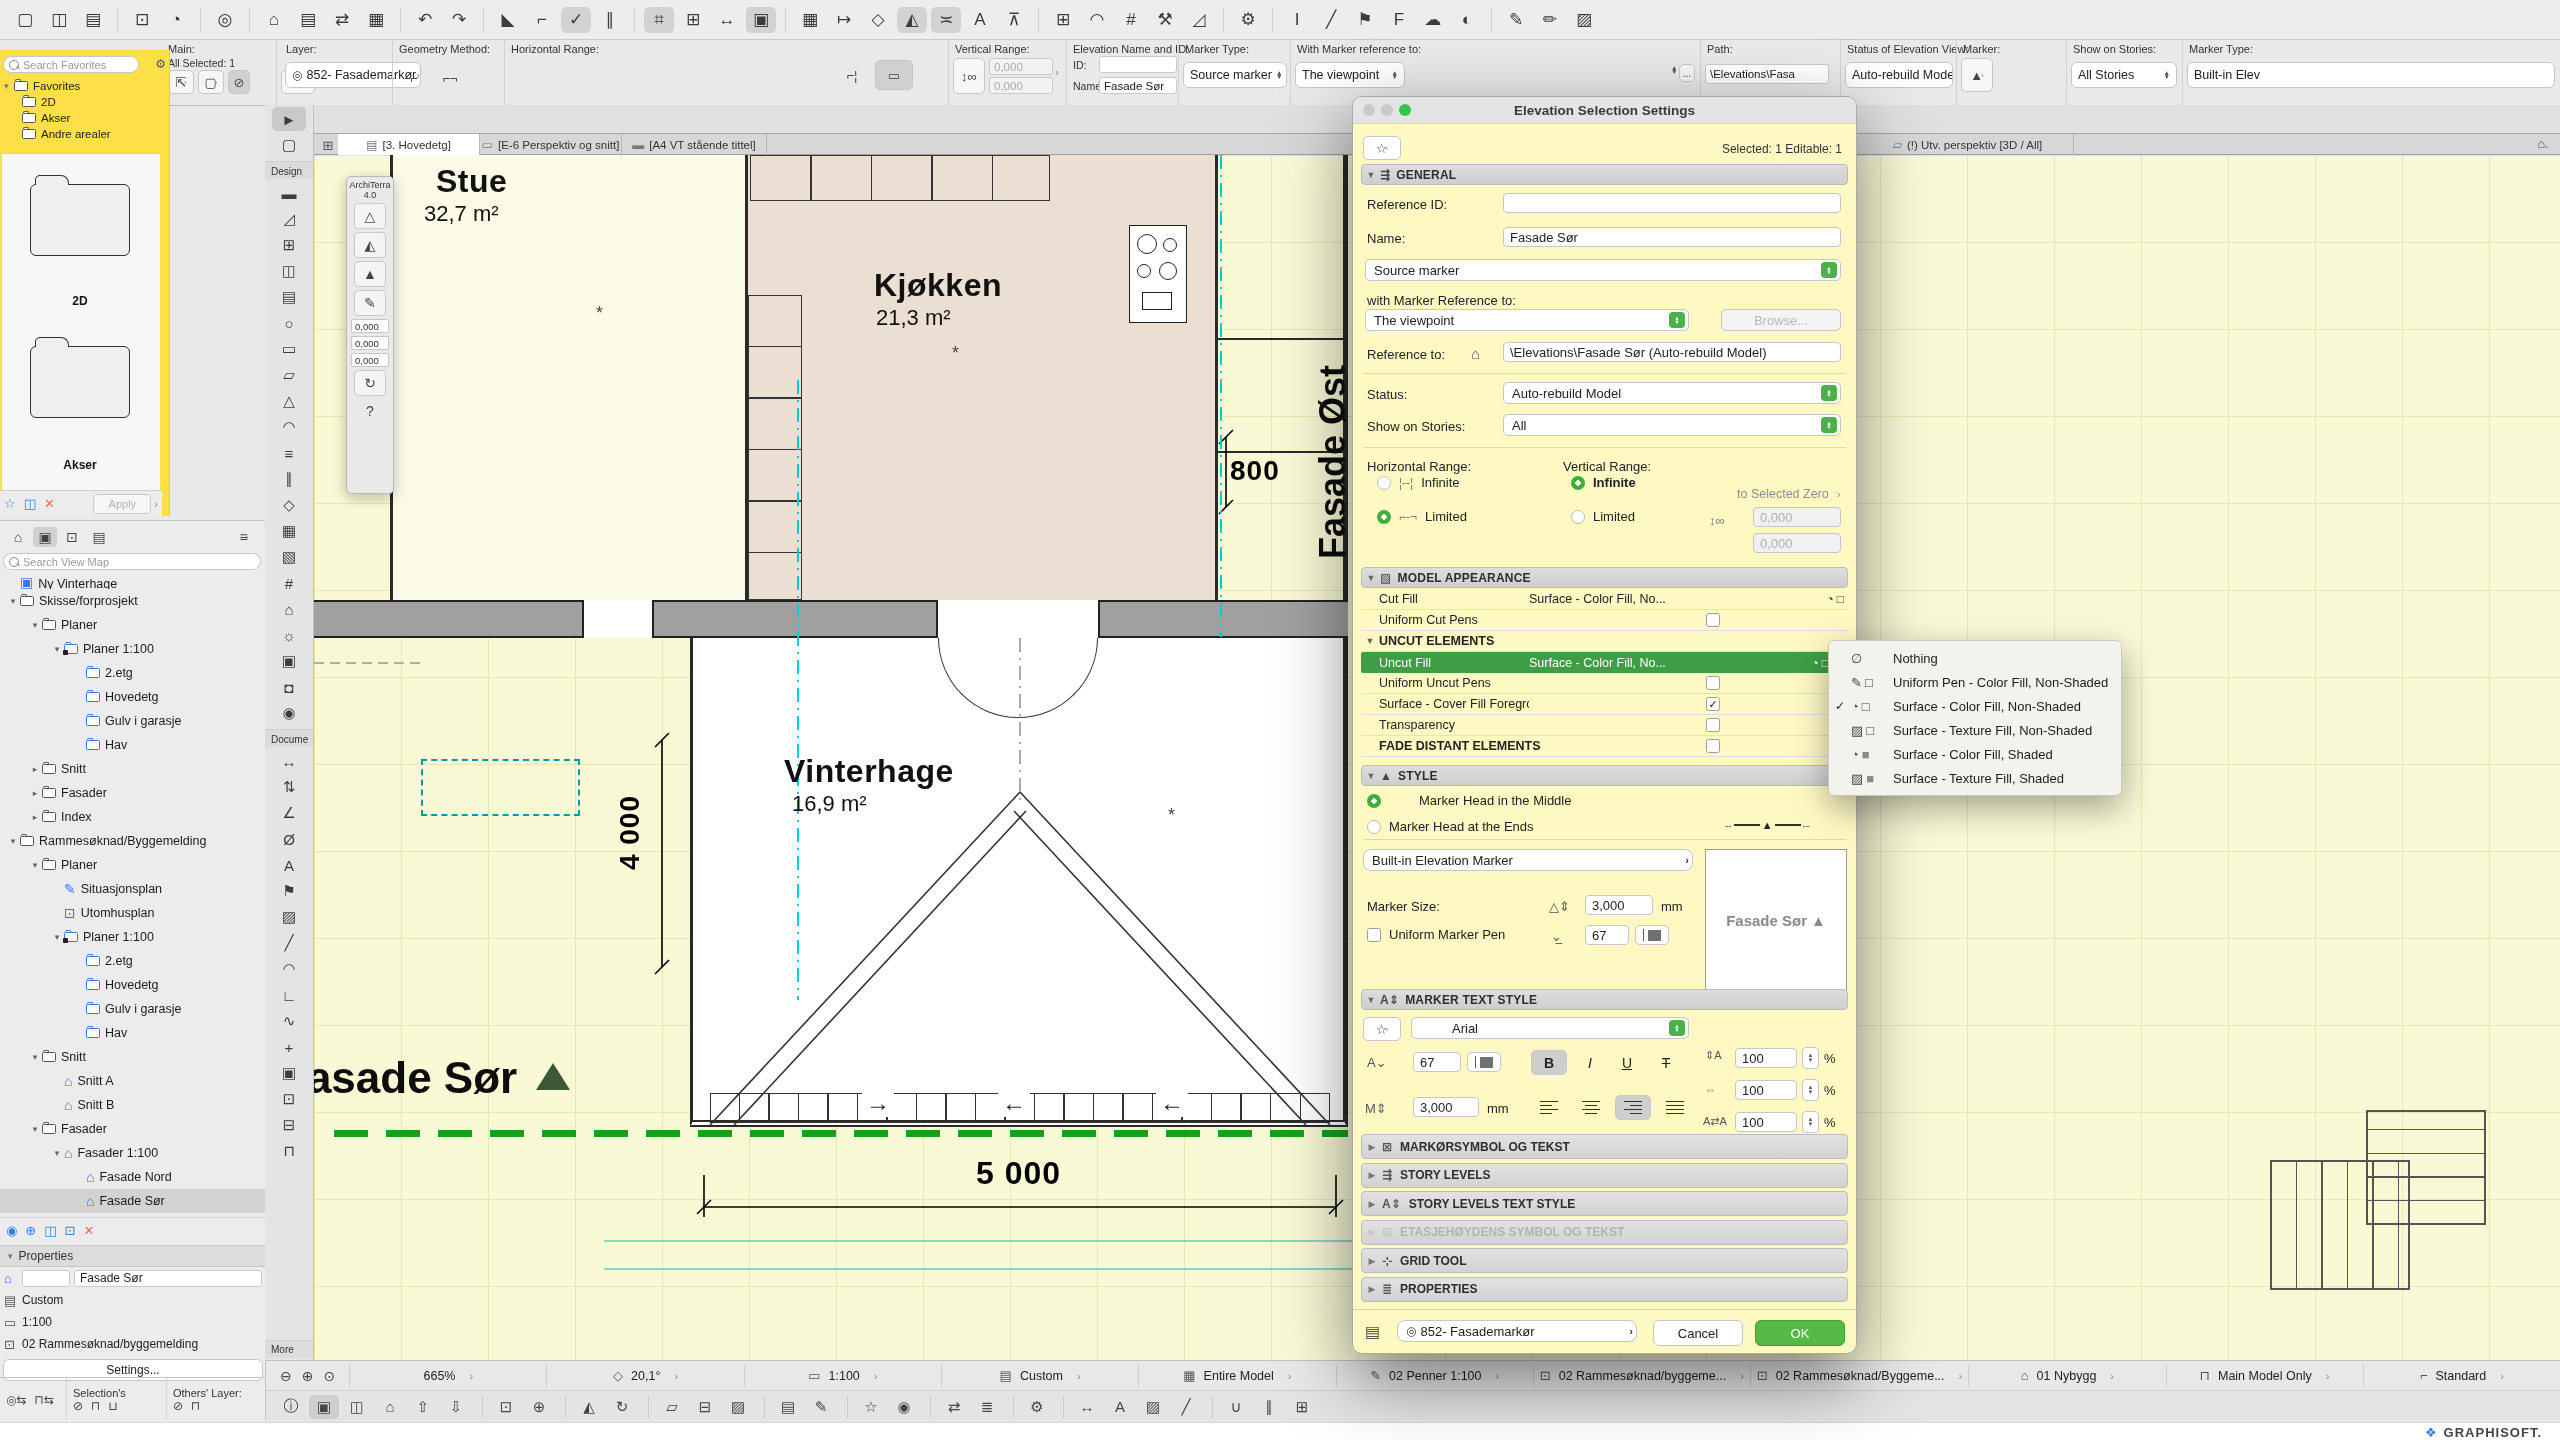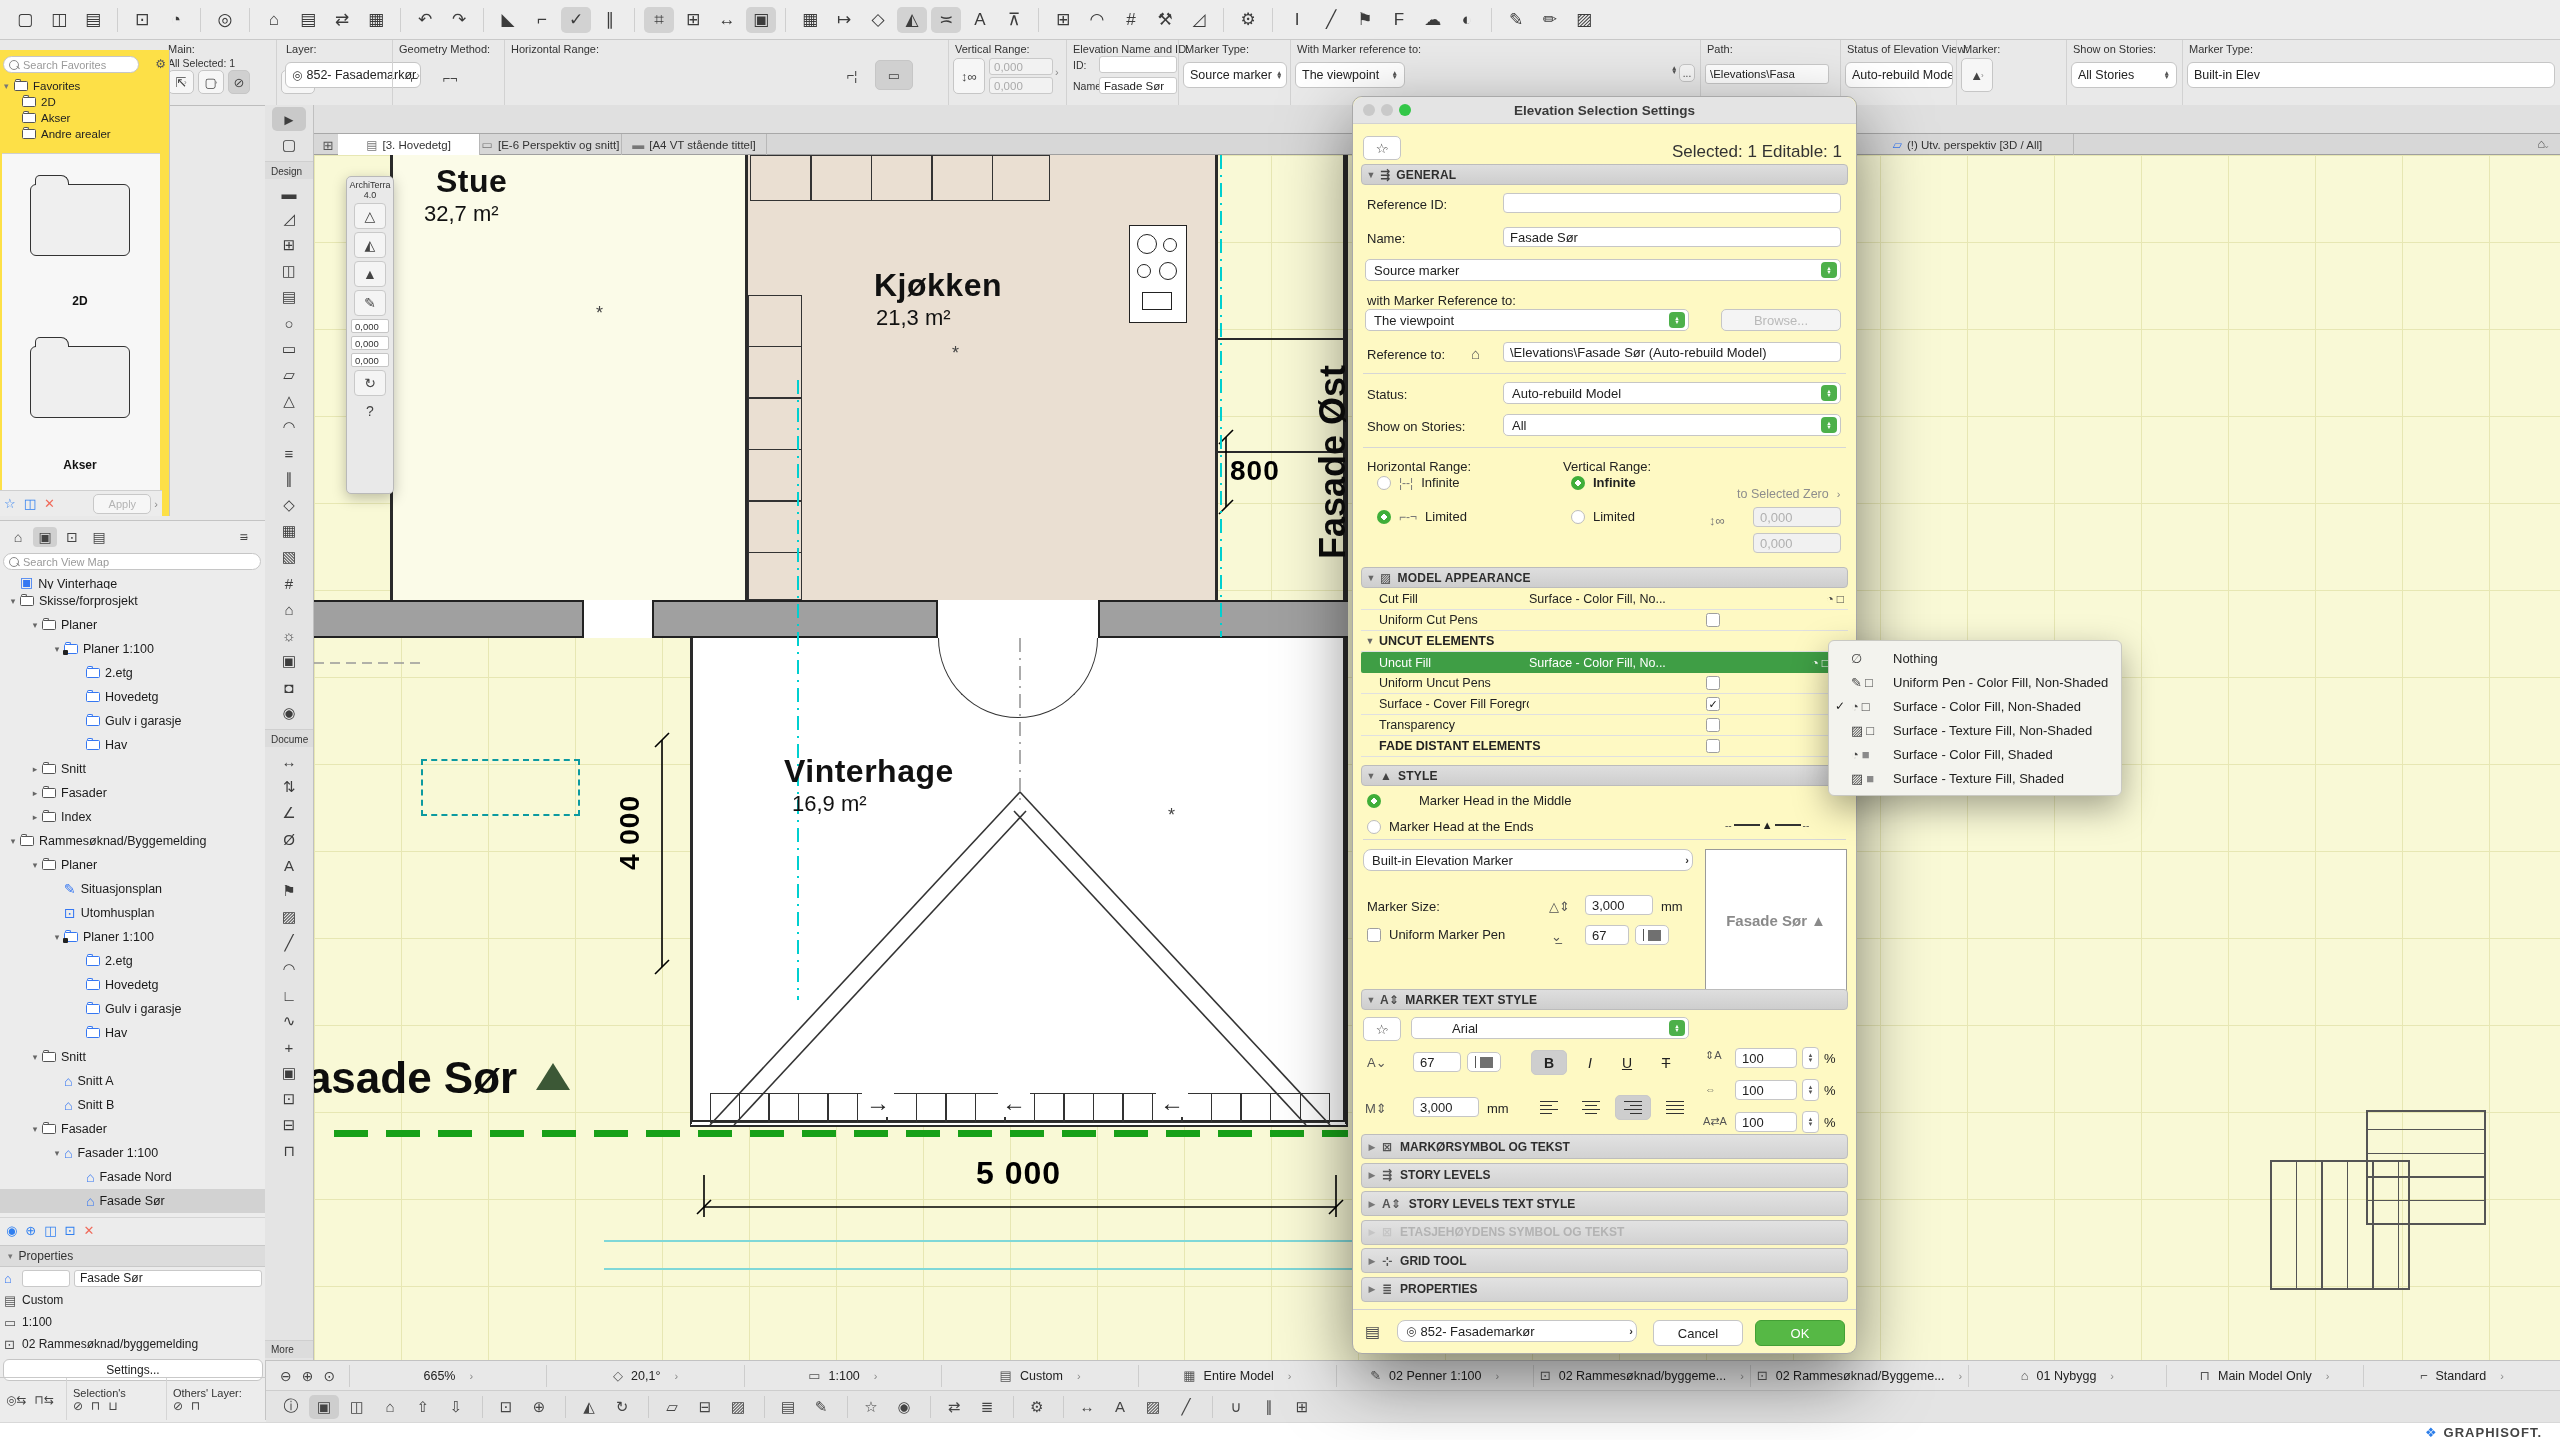--- a/index.html
+++ b/index.html
@@ -111,21 +111,21 @@
   .cyanline{position:absolute;width:2px;background:repeating-linear-gradient(180deg,#00cfcf 0 14px,transparent 14px 20px,#00cfcf 20px 22px,transparent 22px 28px);}
   .greenline{position:absolute;height:7px;background:repeating-linear-gradient(90deg,#18a018 0 34px,transparent 34px 52px);}
   
   #dialog{position:absolute;left:1352px;top:96px;width:503px;height:1256px;background:#fef9c3;border:1px solid #a9a9a9;border-radius:10px;
           box-shadow:0 24px 70px rgba(0,0,0,.5);z-index:50;font-size:13px;}
   .dlg-titlebar{position:absolute;left:0;top:0;width:100%;height:26px;border-bottom:1px solid #d2d2d2;display:flex;align-items:center;justify-content:center;
                 font-size:13.5px;font-weight:bold;color:#3a3a3a;border-radius:10px 10px 0 0;background:#e4e4e4;}
   .tl{position:absolute;top:7px;width:12px;height:12px;border-radius:50%;}
   .dlg-star{position:absolute;left:10px;top:39px;width:36px;height:22px;background:#fff;border:1px solid #c6c6c6;border-radius:5px;
             display:flex;align-items:center;justify-content:center;font-size:13px;color:#444;}
-  .dlg-selinfo{position:absolute;right:14px;top:45px;font-size:17px;color:#333;}
+  .dlg-selinfo{position:absolute;right:14px;top:45px;font-size:12px;color:#333;}
   .sec-hdr{position:absolute;left:8px;width:487px;height:21px;background:linear-gradient(#dedede,#cecece);border:1px solid #bcbcbc;border-radius:4px;
            display:flex;align-items:center;font-size:12px;font-weight:bold;color:#2e2e2e;box-sizing:border-box;letter-spacing:.2px;}
   .sec-hdr .tri{font-size:9px;color:#666;width:18px;text-align:center;}
   .sec-hdr .sic{font-size:12px;color:#444;margin-right:6px;}
   .dlbl{position:absolute;font-size:13px;color:#222;white-space:nowrap;}
   .dfield{position:absolute;background:#fff;border:1px solid #c6c6c6;border-radius:4px;height:20px;display:flex;align-items:center;
           padding:0 6px;font-size:13px;color:#222;box-sizing:border-box;white-space:nowrap;overflow:hidden;}
   .dfield.dis{background:#f1f1f1;color: #b0b0b0;}
   .dselect{position:absolute;background:#fff;border:1px solid #c6c6c6;border-radius:5px;height:22px;display:flex;align-items:center;
            padding:0 3px 0 8px;font-size:13px;color:#222;box-sizing:border-box;white-space:nowrap;}

